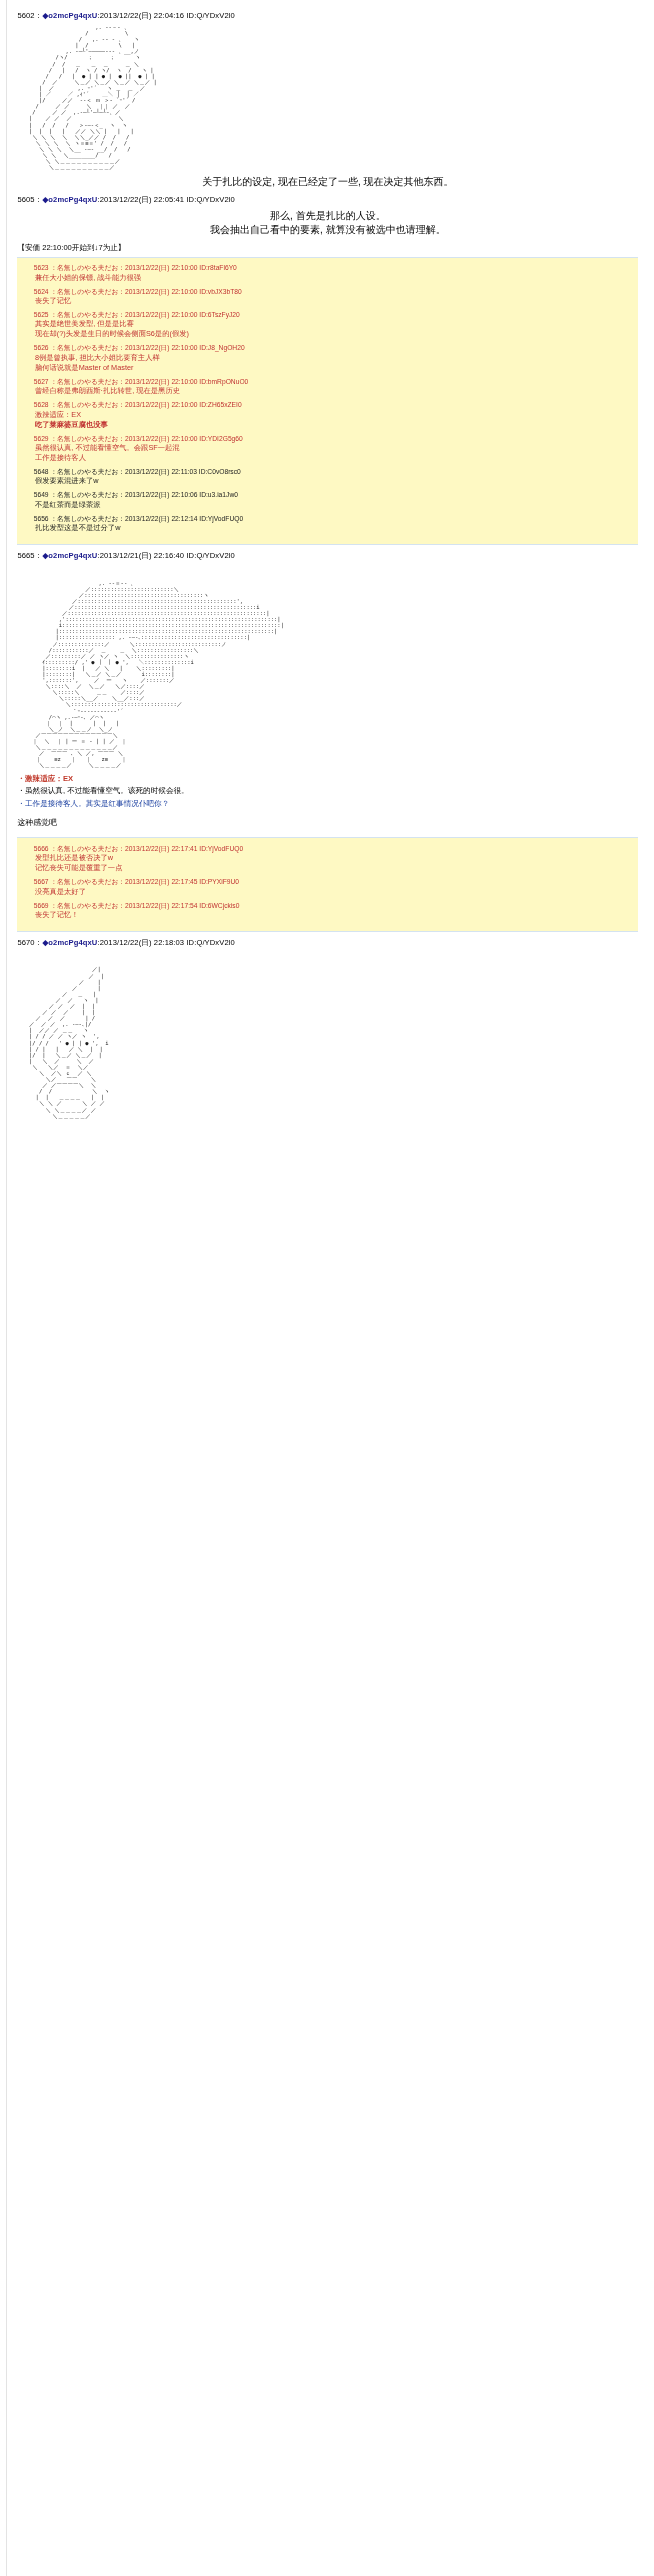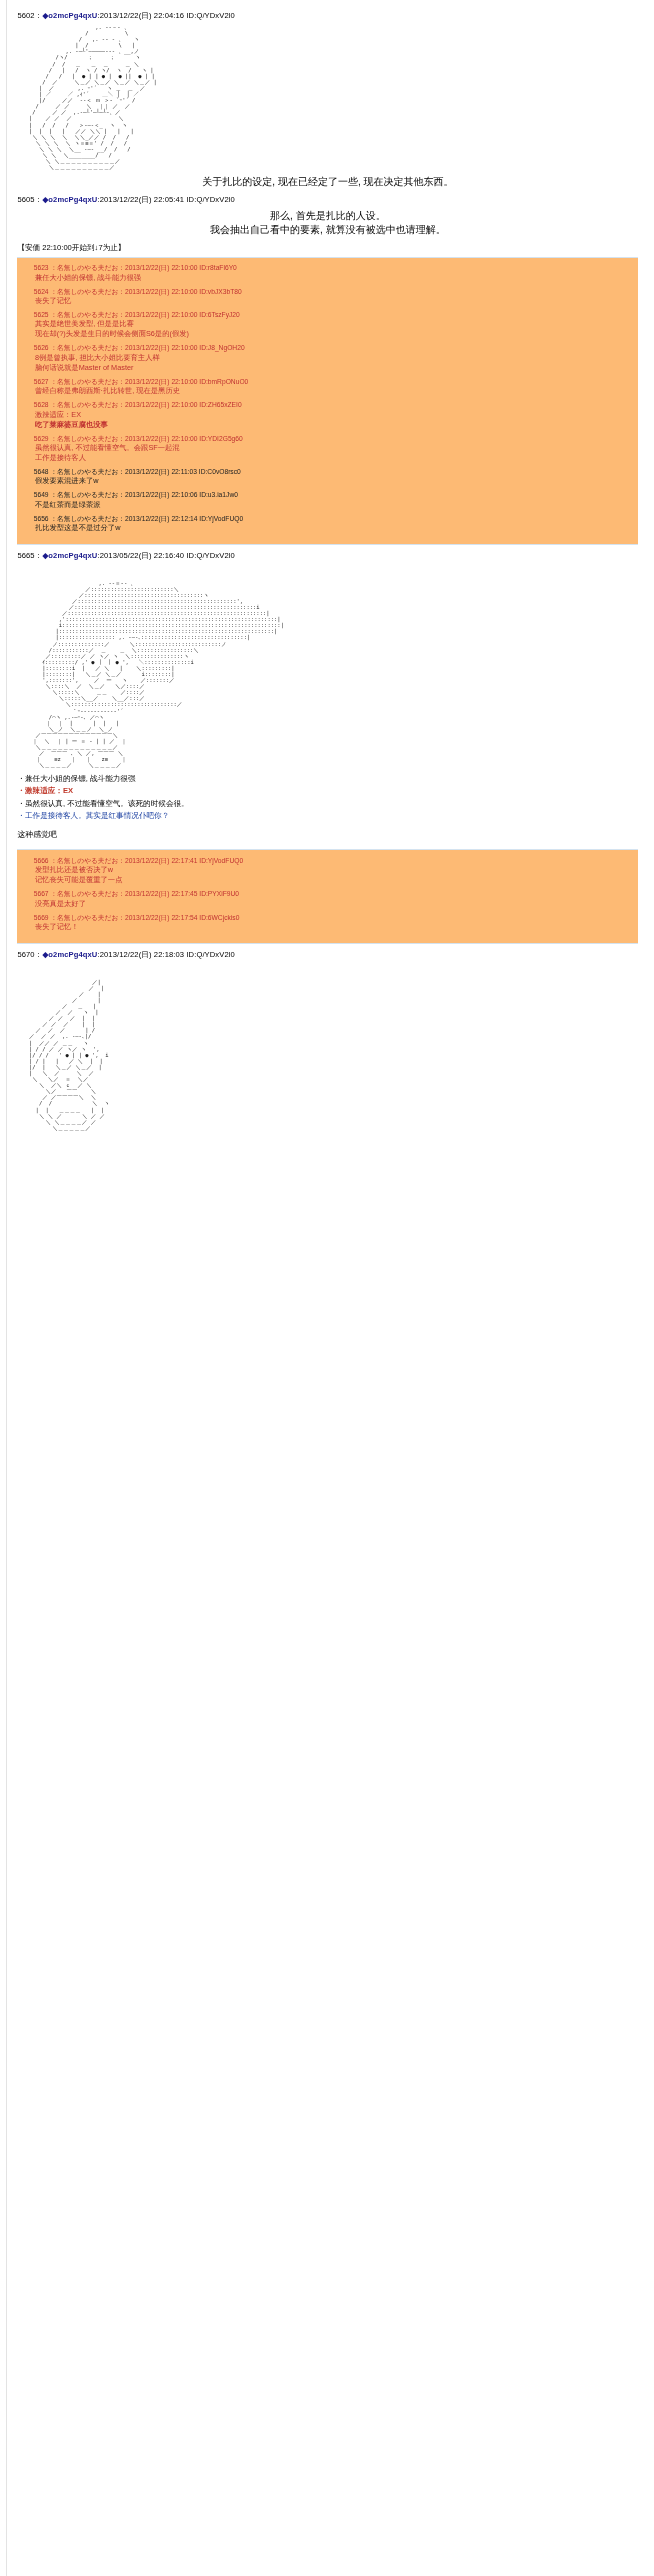--- a/index.html
+++ b/index.html
@@ -71,21 +71,21 @@
   }
   .body-text p {
     margin: 0 0 1.2px 0;
   }
   .anchor-note {
     font-size: 7.6px;
     color: #000;
     margin: 5.8px 0 3.5px 0;
   }
   .quote-block {
-    background: #fdba74;
+    background: #fef9c3;
     border-top: 0.6px solid #d4e3f0;
     border-bottom: 0.6px solid #d4e3f0;
     padding: 5.8px 0 7px 0;
     margin: 3.5px 0 5.8px 0;
   }
   .quote-inner {
     padding-left: 16.3px;
     padding-right: 9.3px;
   }
   .q-item {
@@ -223,21 +223,21 @@
         </div>
         <div class="q-item">
           <div class="q-head dark">5656 ：名無しのやる夫だお：2013/12/22(日) 22:12:14 ID:YjVodFUQ0</div>
           <div class="q-line dark">扎比发型这是不是过分了w</div>
         </div>
       </div>
     </div>
 
     <div class="post">
       <div class="post-header">
-        <span class="num">5665</span><span>：</span><span class="name">◆o2mcPg4qxU</span><span class="meta">:2013/05/22(日) 22:16:40 ID:Q/YDxV2l0</span>
+        <span class="num">5665</span><span>：</span><span class="name">◆o2mcPg4qxU</span><span class="meta">:2013/12/21(日) 22:16:40 ID:Q/YDxV2l0</span>
       </div>
       <div class="spacer-md"></div>
       <pre class="aa center">                     ,. -‐＝‐- 、
                  ／:::::::::::::::::::::::::＼
                ／::::::::::::::::::::::::::::::::::::ヽ
              ／::::::::::::::::::::::::::::::::::::::::::::::::',
             ／:::::::::::::::::::::::::::::::::::::::::::::::::::::::i
           ／::::::::::::::::::::::::::::::::::::::::::::::::::::::::::::|
          ,'::::::::::::::::::::::::::::::::::::::::::::::::::::::::::::::::|
          i::::::::::::::::::::::::::::::::::::::::::::::::::::::::::::::::::|
@@ -258,21 +258,20 @@
       /⌒ヽ ,.-―ｰ-､ ／⌒ヽ
      ｜  ｜  |      |  |   |
       ＼_ノ  ＼＿＿ノ  ＼_ノ
   ／￣￣￣￣￣￣￣￣￣￣￣￣￣＼
  ｜  ＼  ｜ | ー ＝ ‐ | | ／  ｜
   ＼＿＿＿＿＿＿＿＿＿＿＿＿＿／
    ／  ￣￣￣ ､ ＼ ／, ￣￣￣ ＼
   ｜    ≡z   ｜   ｜   z≡    ｜
    ＼＿＿＿＿／     ＼＿＿＿＿／</pre>
       <div class="bullets">
-        <div>・兼任大小姐的保镖, 战斗能力很强</div>
         <div class="b-red">・激辣适应：EX</div>
         <div>・虽然很认真, 不过能看懂空气。该死的时候会很。</div>
         <div class="b-blue">・工作是接待客人。其实是红事情况仆吧你？</div>
       </div>
       <div class="tail-note">这种感觉吧</div>
     </div>
 
     <div class="quote-block">
       <div class="quote-inner">
         <div class="q-item">

